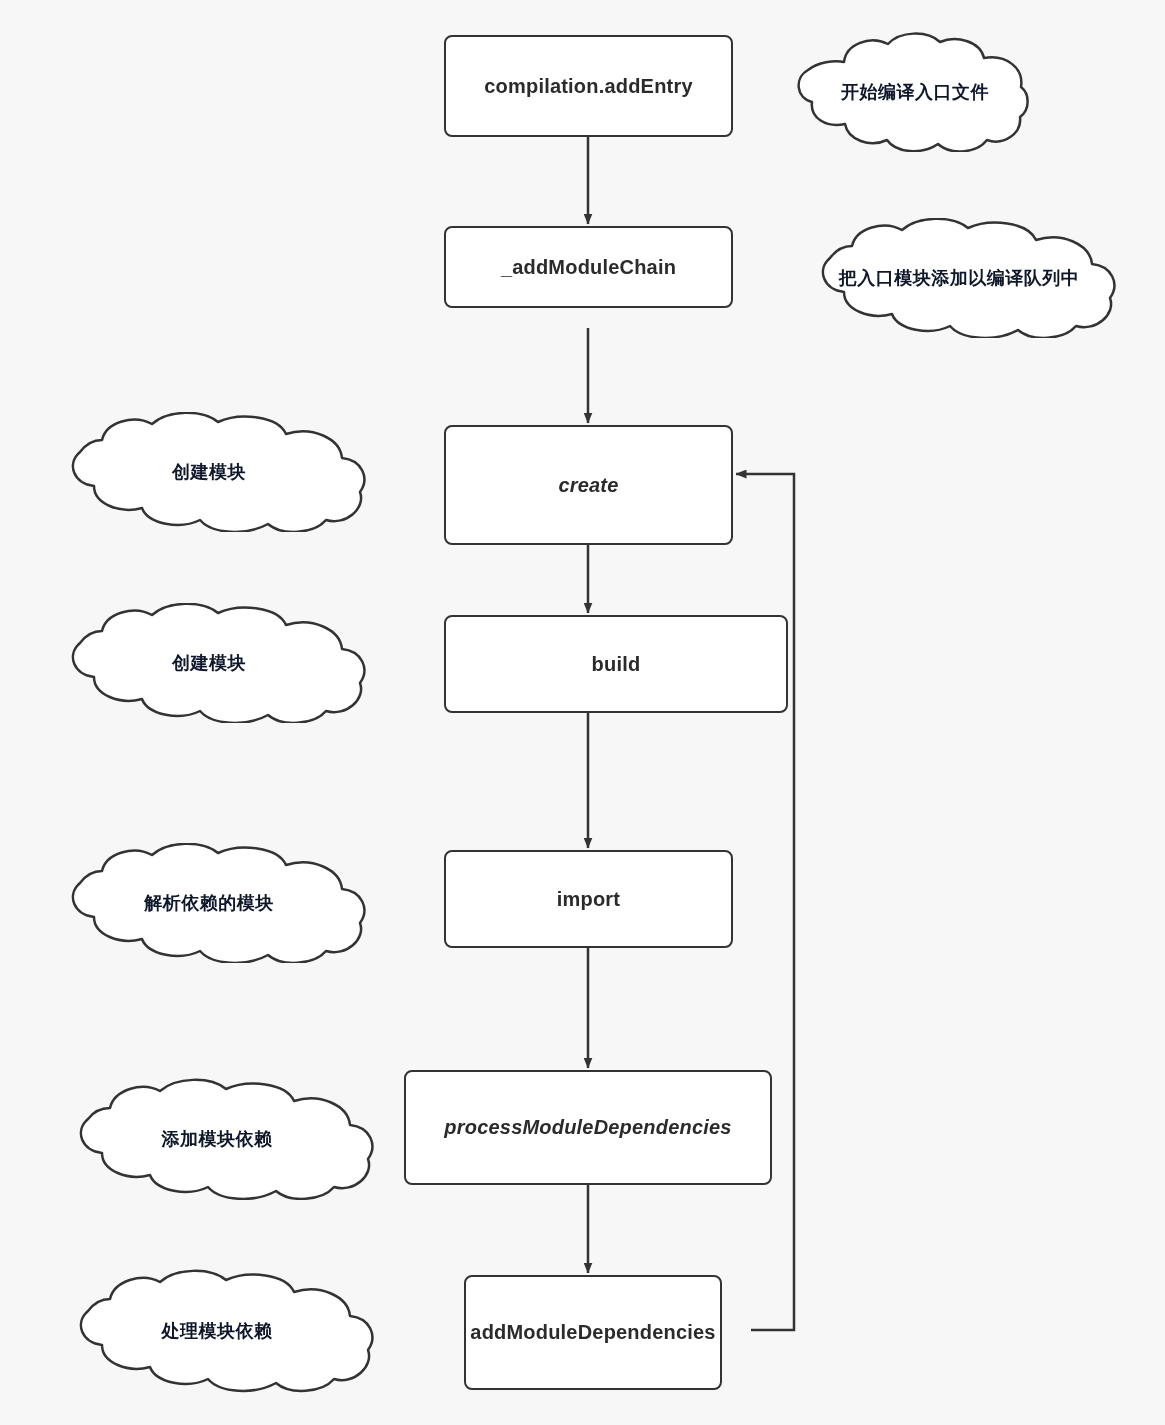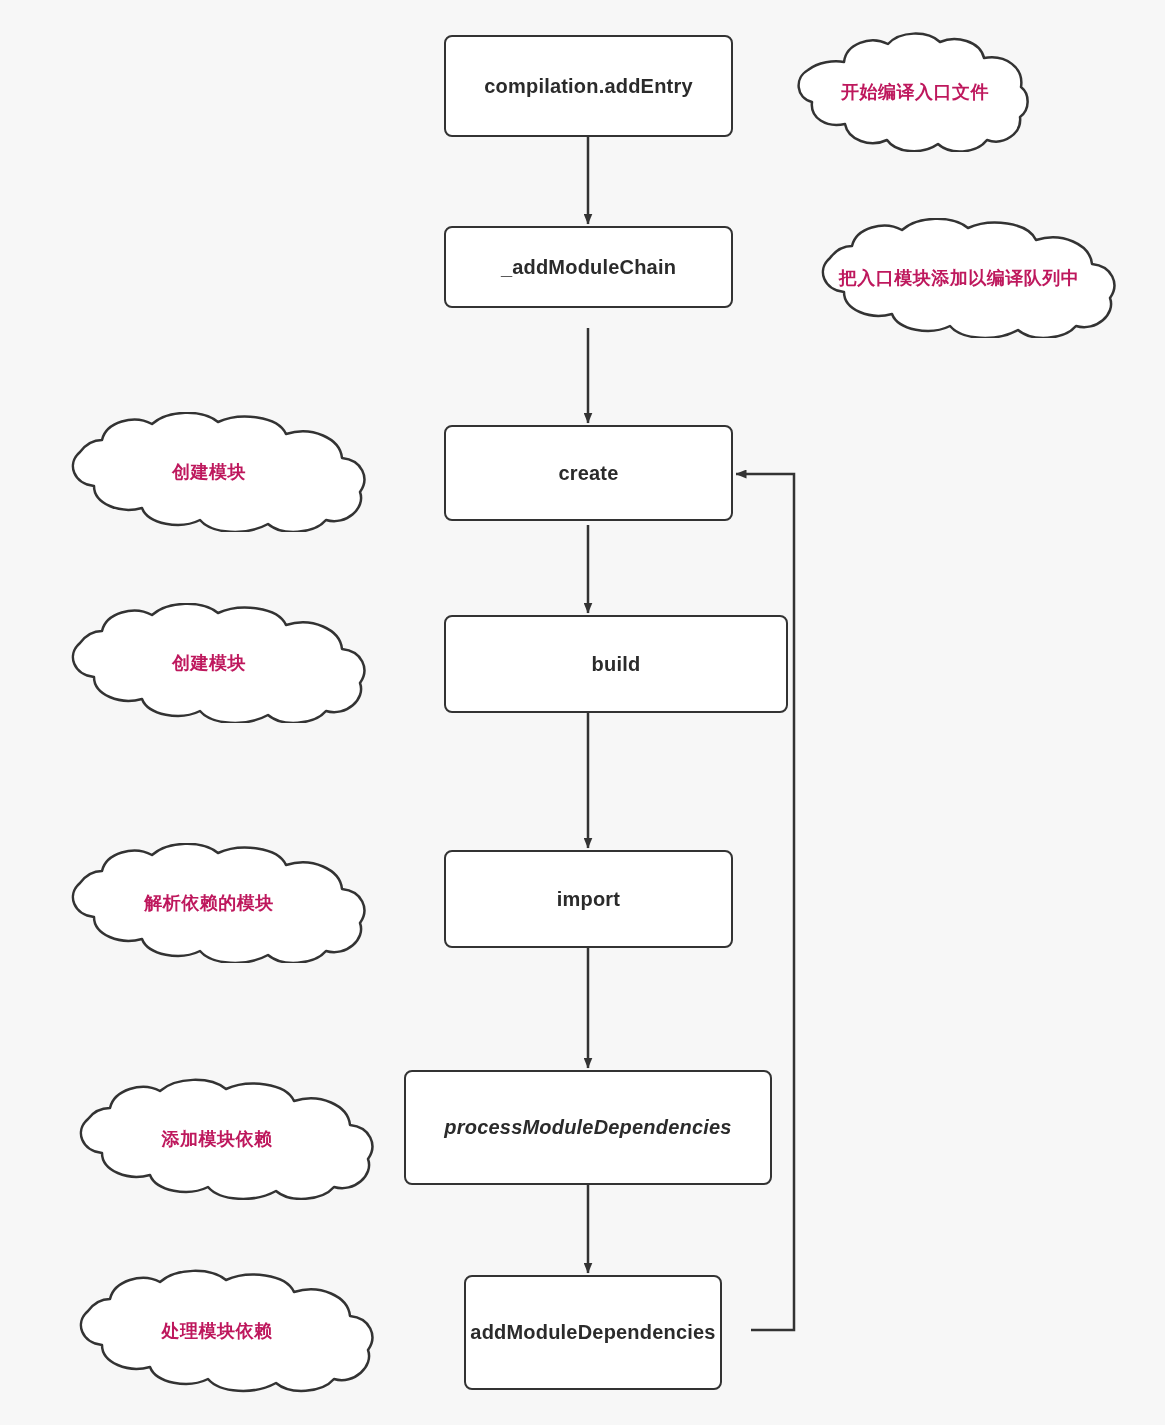--- a/index.html
+++ b/index.html
@@ -56,21 +56,21 @@
   .cloud-label {
     position: absolute;
     top: 0; left: 0;
     width: 100%;
     height: 100%;
     display: flex;
     align-items: center;
     justify-content: center;
     font-size: 18px;
     font-weight: bold;
-    color: #be185d;
+    color: #0f172a;
     letter-spacing: 0.5px;
     pointer-events: none;
   }
 </style>
 </head>
 <body>
 
 <div id="diagram-root">
 
   <svg id="diagram-svg" viewBox="0 0 1165 1425" xmlns="http://www.w3.org/2000/svg">
@@ -96,21 +96,21 @@
   </svg>
 
   <div class="node-box" style="left:444px; top:35px; width:289px; height:102px;">
     <span class="node-label">compilation.addEntry</span>
   </div>
 
   <div class="node-box" style="left:444px; top:226px; width:289px; height:82px;">
     <span class="node-label">_addModuleChain</span>
   </div>
 
-  <div class="node-box" style="left:444px; top:425px; width:289px; height:96px;">
+  <div class="node-box" style="left:444px; top:425px; width:289px; height:120px;font-style:italic;">
     <span class="node-label">create</span>
   </div>
 
   <div class="node-box" style="left:444px; top:615px; width:344px; height:98px;">
     <span class="node-label">build</span>
   </div>
 
   <div class="node-box" style="left:444px; top:850px; width:289px; height:98px;">
     <span class="node-label">import</span>
   </div>

